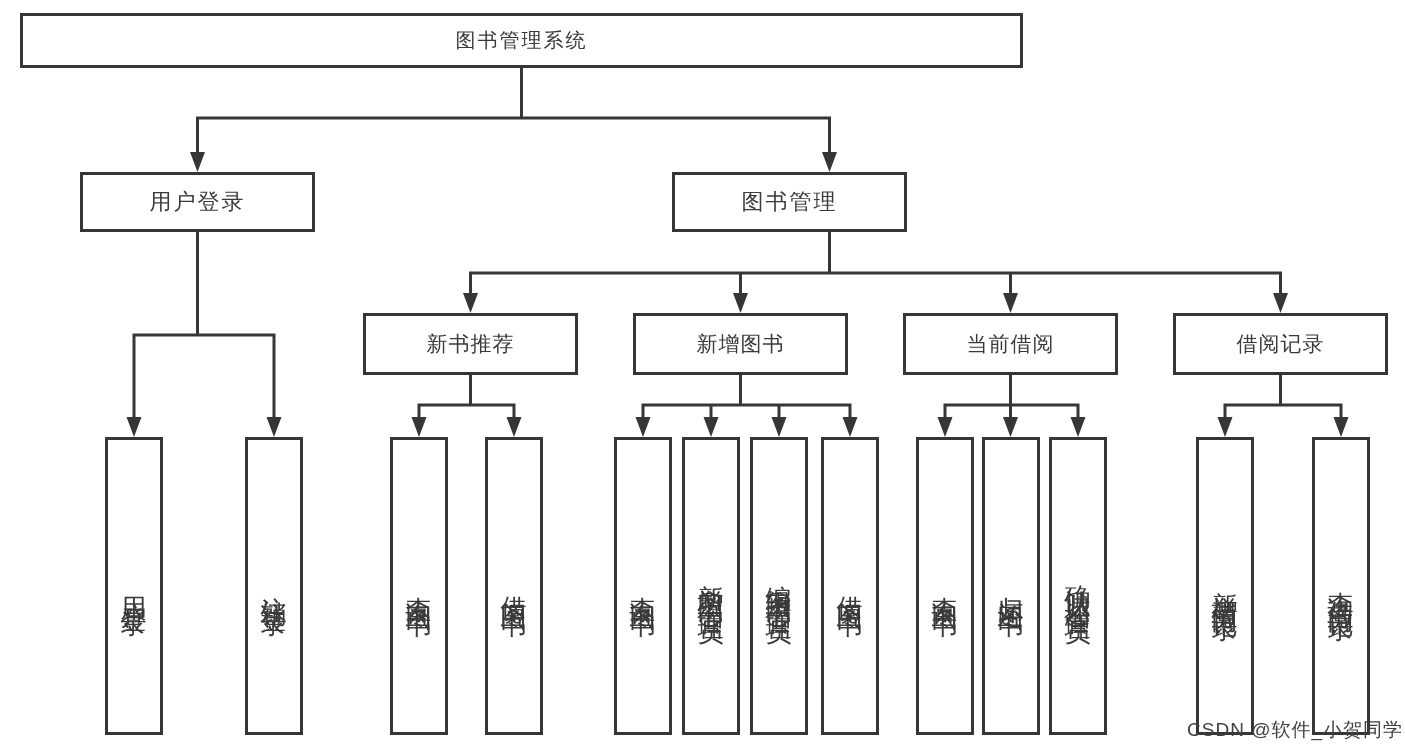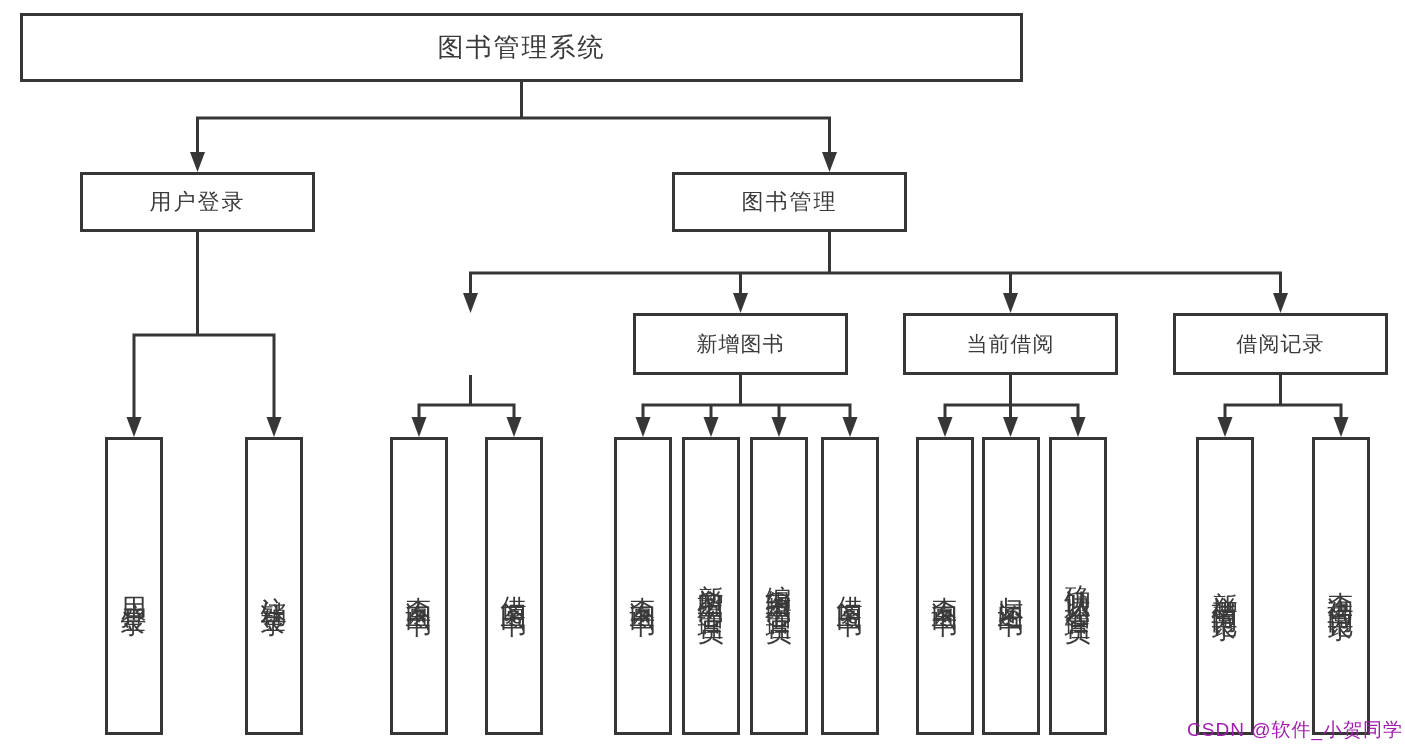--- a/index.html
+++ b/index.html
@@ -6,38 +6,38 @@
   .canvas{
     position:relative;width:1405px;height:747px;background:#ffffff;overflow:hidden;
     font-family:"Liberation Sans","DejaVu Sans",sans-serif;color:#3a3a3a;
   }
   svg.connectors{position:absolute;left:0;top:0;width:1405px;height:747px;}
   .box{
     position:absolute;box-sizing:border-box;background:#ffffff;
     border:3px solid #363636;display:flex;align-items:center;justify-content:center;
     text-align:center;z-index:2;
   }
-  .root{left:20px;top:13px;width:1003px;height:69px;font-size:26px;letter-spacing:2px;}
+  .root{left:20px;top:13px;width:1003px;height:55px;font-size:20px;letter-spacing:2px;}
   .lvl1{top:172px;width:235px;height:60px;font-size:22px;letter-spacing:2px;}
   .p-l1-0{left:80px;}  .p-l1-1{left:672px;}
   .lvl2{top:313px;width:215px;height:62px;font-size:21px;letter-spacing:1px;}
   .p-l2-0{left:363px;} .p-l2-1{left:633px;} .p-l2-2{left:903px;} .p-l2-3{left:1173px;}
   .leaf{top:437px;width:58px;height:298px;font-size:26px;}
   .leaf .vtext{
     writing-mode:vertical-rl;text-orientation:mixed;
     letter-spacing:5px;line-height:1;max-height:288px;
   }
   .p-u0{left:105px;} .p-u1{left:245px;}
   .p-n0{left:390px;} .p-n1{left:485px;}
   .p-b0{left:614px;} .p-b1{left:682px;} .p-b2{left:750px;} .p-b3{left:821px;}
   .p-c0{left:916px;} .p-c1{left:982px;} .p-c2{left:1049px;}
   .p-r0{left:1196px;} .p-r1{left:1312px;}
   .watermark{
     position:absolute;right:2px;bottom:4px;z-index:5;
-    font-size:19px;letter-spacing:1px;color:#a21caf;white-space:nowrap;
+    font-size:19px;letter-spacing:1px;color:#404040;white-space:nowrap;
   }
 </style>
 </head>
 <body>
 
 <div class="canvas">
 
   <svg class="connectors" viewBox="0 0 1405 747">
     <g stroke="#363636" stroke-width="3" fill="none">
 
@@ -96,20 +96,23 @@
     <span>图书管理系统</span>
   </div>
 
   <div class="box lvl1 p-l1-0">
     <span>用户登录</span>
   </div>
   <div class="box lvl1 p-l1-1">
     <span>图书管理</span>
   </div>
 
+  <div class="box lvl2 p-l2-0">
+    <span>新书推荐</span>
+  </div>
   <div class="box lvl2 p-l2-1">
     <span>新增图书</span>
   </div>
   <div class="box lvl2 p-l2-3">
     <span>借阅记录</span>
   </div>
   <div class="box lvl2 p-l2-2">
     <span>当前借阅</span>
   </div>
 

